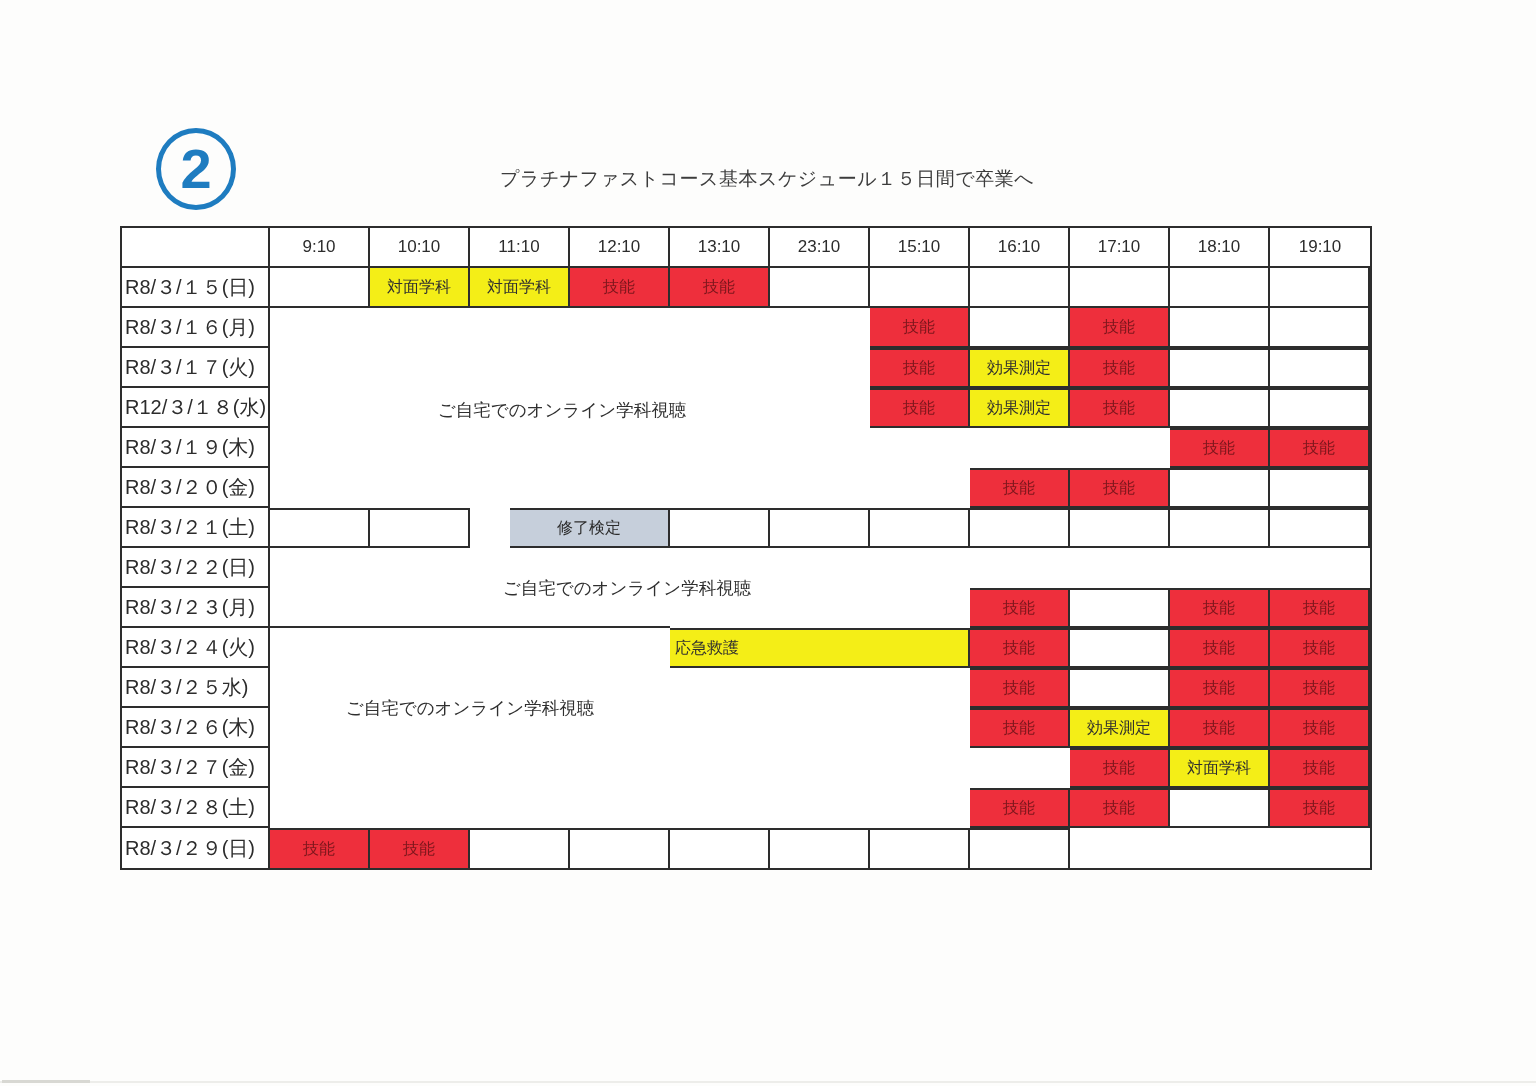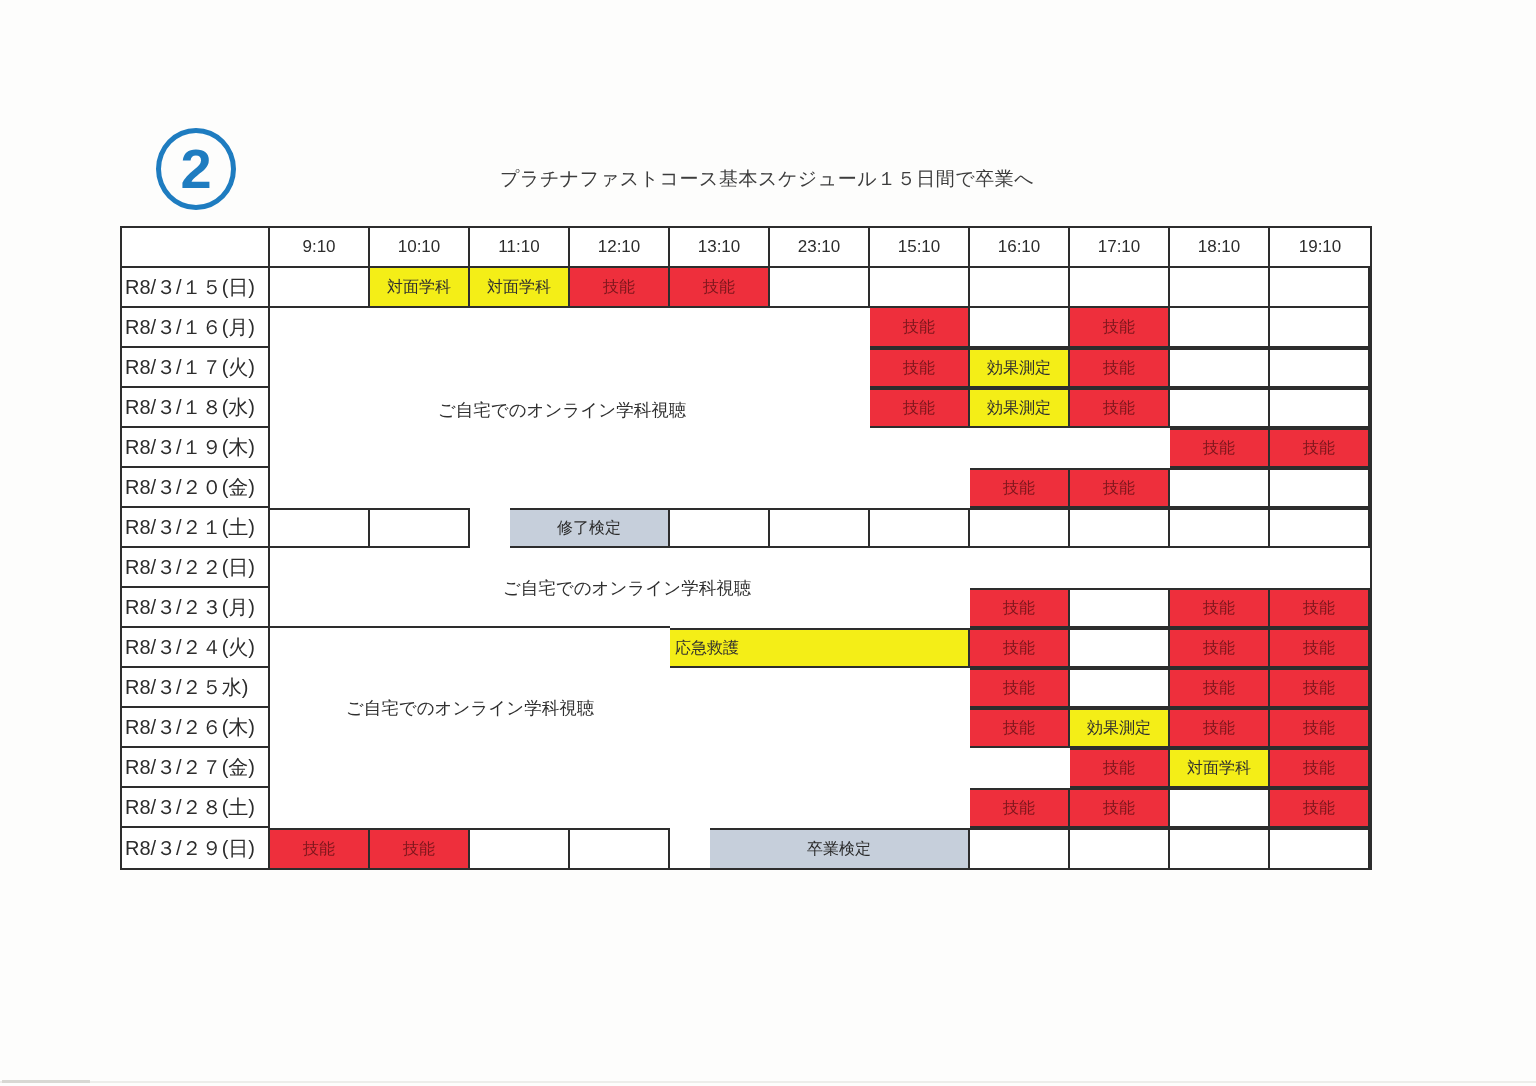--- a/index.html
+++ b/index.html
@@ -87,21 +87,21 @@
       <div class="cell t-red b-r b-b" style="grid-column: span 1;">技能</div>
       <div class="cell t-empty b-r b-b" style="grid-column: span 1;"></div>
       <div class="cell t-empty b-r b-b" style="grid-column: span 1;"></div>
       <div class="cell date-cell b-r b-b">R8/３/１７(火)</div>
       <div class="cell t-blank" style="grid-column: span 6;"></div>
       <div class="cell t-red b-r b-b b-t" style="grid-column: span 1;">技能</div>
       <div class="cell t-yellow b-r b-b b-t" style="grid-column: span 1;">効果測定</div>
       <div class="cell t-red b-r b-b b-t" style="grid-column: span 1;">技能</div>
       <div class="cell t-empty b-r b-b b-t" style="grid-column: span 1;"></div>
       <div class="cell t-empty b-r b-b b-t" style="grid-column: span 1;"></div>
-      <div class="cell date-cell b-r b-b">R8/３/１８(水)</div>
+      <div class="cell date-cell b-r b-b">R12/３/１８(水)</div>
       <div class="cell t-blank" style="grid-column: span 6;"></div>
       <div class="cell t-red b-r b-b b-t" style="grid-column: span 1;">技能</div>
       <div class="cell t-yellow b-r b-b b-t" style="grid-column: span 1;">効果測定</div>
       <div class="cell t-red b-r b-b b-t" style="grid-column: span 1;">技能</div>
       <div class="cell t-empty b-r b-b b-t" style="grid-column: span 1;"></div>
       <div class="cell t-empty b-r b-b b-t" style="grid-column: span 1;"></div>
       <div class="cell date-cell b-r b-b">R8/３/１９(木)</div>
       <div class="cell t-blank" style="grid-column: span 9;"></div>
       <div class="cell t-red b-r b-b b-t" style="grid-column: span 1;">技能</div>
       <div class="cell t-red b-r b-b b-t" style="grid-column: span 1;">技能</div>
@@ -159,21 +159,20 @@
       <div class="cell t-blank" style="grid-column: span 7;"></div>
       <div class="cell t-red b-r b-b b-t" style="grid-column: span 1;">技能</div>
       <div class="cell t-red b-r b-b b-t" style="grid-column: span 1;">技能</div>
       <div class="cell t-empty b-r b-b b-t" style="grid-column: span 1;"></div>
       <div class="cell t-red b-r b-b b-t" style="grid-column: span 1;">技能</div>
       <div class="cell date-cell b-r">R8/３/２９(日)</div>
       <div class="cell t-red b-r b-t" style="grid-column: span 1;">技能</div>
       <div class="cell t-red b-r b-t" style="grid-column: span 1;">技能</div>
       <div class="cell t-empty b-r b-t" style="grid-column: span 1;"></div>
       <div class="cell t-empty b-r b-t" style="grid-column: span 1;"></div>
-      <div class="cell t-gray b-r b-t" style="grid-column: span 3;">卒業検定</div>
       <div class="cell t-empty b-r b-t" style="grid-column: span 1;"></div>
       <div class="cell t-empty b-r b-t" style="grid-column: span 1;"></div>
       <div class="cell t-empty b-r b-t" style="grid-column: span 1;"></div>
       <div class="cell t-empty b-r b-t" style="grid-column: span 1;"></div>
       <div class="overlay-note" style="left: 440px; top: 182px;">ご自宅でのオンライン学科視聴</div>
       <div class="overlay-note" style="left: 505px; top: 360px;">ご自宅でのオンライン学科視聴</div>
       <div class="overlay-note" style="left: 348px; top: 480px;">ご自宅でのオンライン学科視聴</div>
     </div>
 
   <div class="scan-line"></div>

